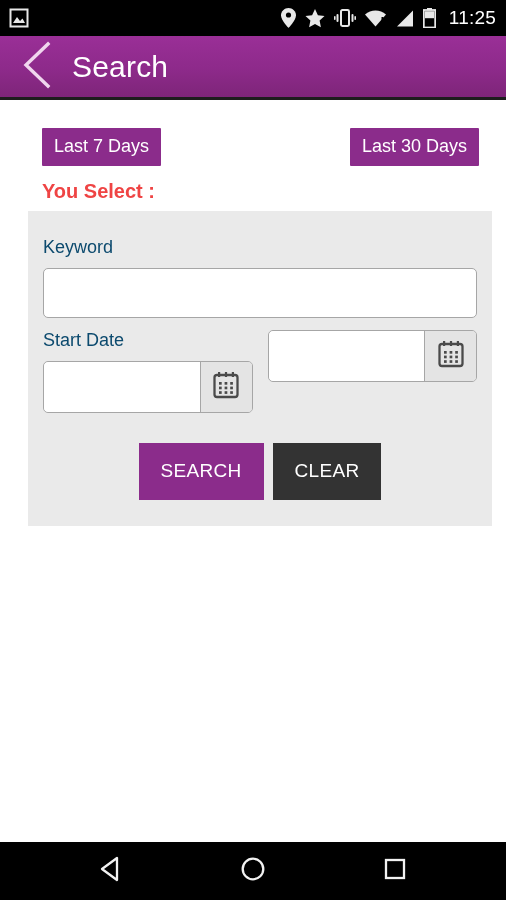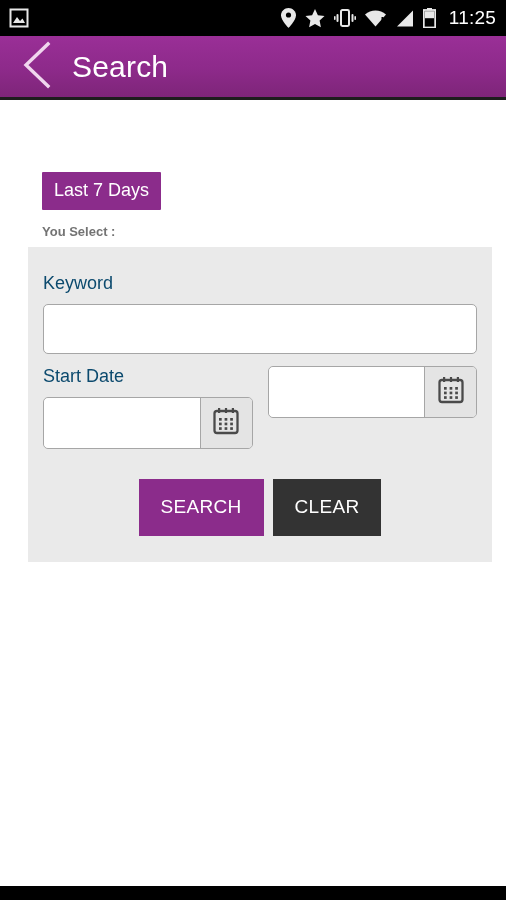--- a/index.html
+++ b/index.html
@@ -80,38 +80,37 @@
     background: #ffffff;
     height: 742px;
     box-sizing: border-box;
     position: relative;
   }
 
   .quick-row {
     display: flex;
     justify-content: space-between;
     padding: 28px 27px 0 42px;
-    margin-top: 44px;
   }
   .quick-btn {
     background: #8b2c8b;
     color: #ffffff;
     font-size: 18px;
     border: none;
     padding: 8px 12px 9px 12px;
     line-height: 1.15;
     font-family: "Liberation Sans", sans-serif;
     cursor: pointer;
     border-radius: 1px;
   }
 
   .select-label {
-    font-size: 13px;
+    font-size: 20px;
     font-weight: bold;
-    color: #737373;
+    color: #ef4444;
     padding: 14px 0 0 42px;
   }
 
   .panel {
     margin: 8px 14px 0 28px;
     background: #eaeaea;
     padding: 26px 15px 26px 15px;
     box-sizing: border-box;
     width: 464px;
   }
@@ -283,20 +282,21 @@
       </svg>
     </span>
   </div>
   <div class="appbar-title">Search</div>
 </div>
 
 <div class="content">
 
   <div class="quick-row">
     <button class="quick-btn">Last 7 Days</button>
+    <button class="quick-btn">Last 30 Days</button>
   </div>
 
   <div class="select-label">You Select :</div>
 
   <div class="panel">
 
     <div class="field-label">Keyword</div>
     <input class="text-input" type="text" placeholder="" style="">
 
     <div class="date-row">

